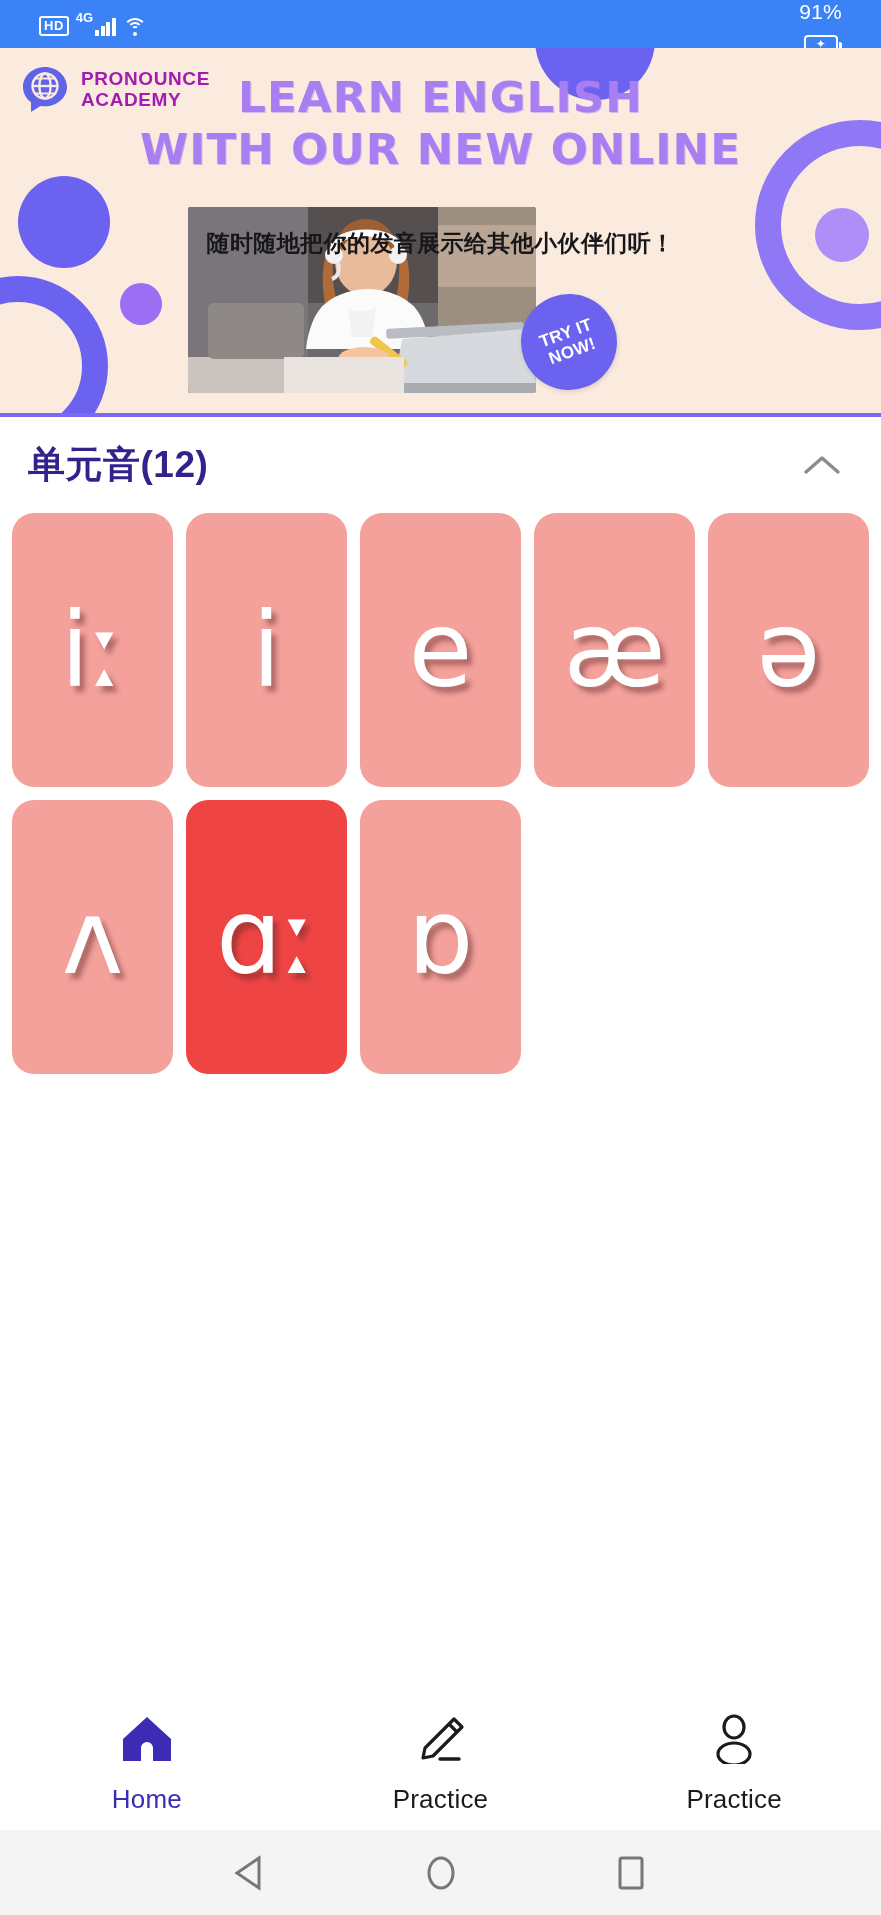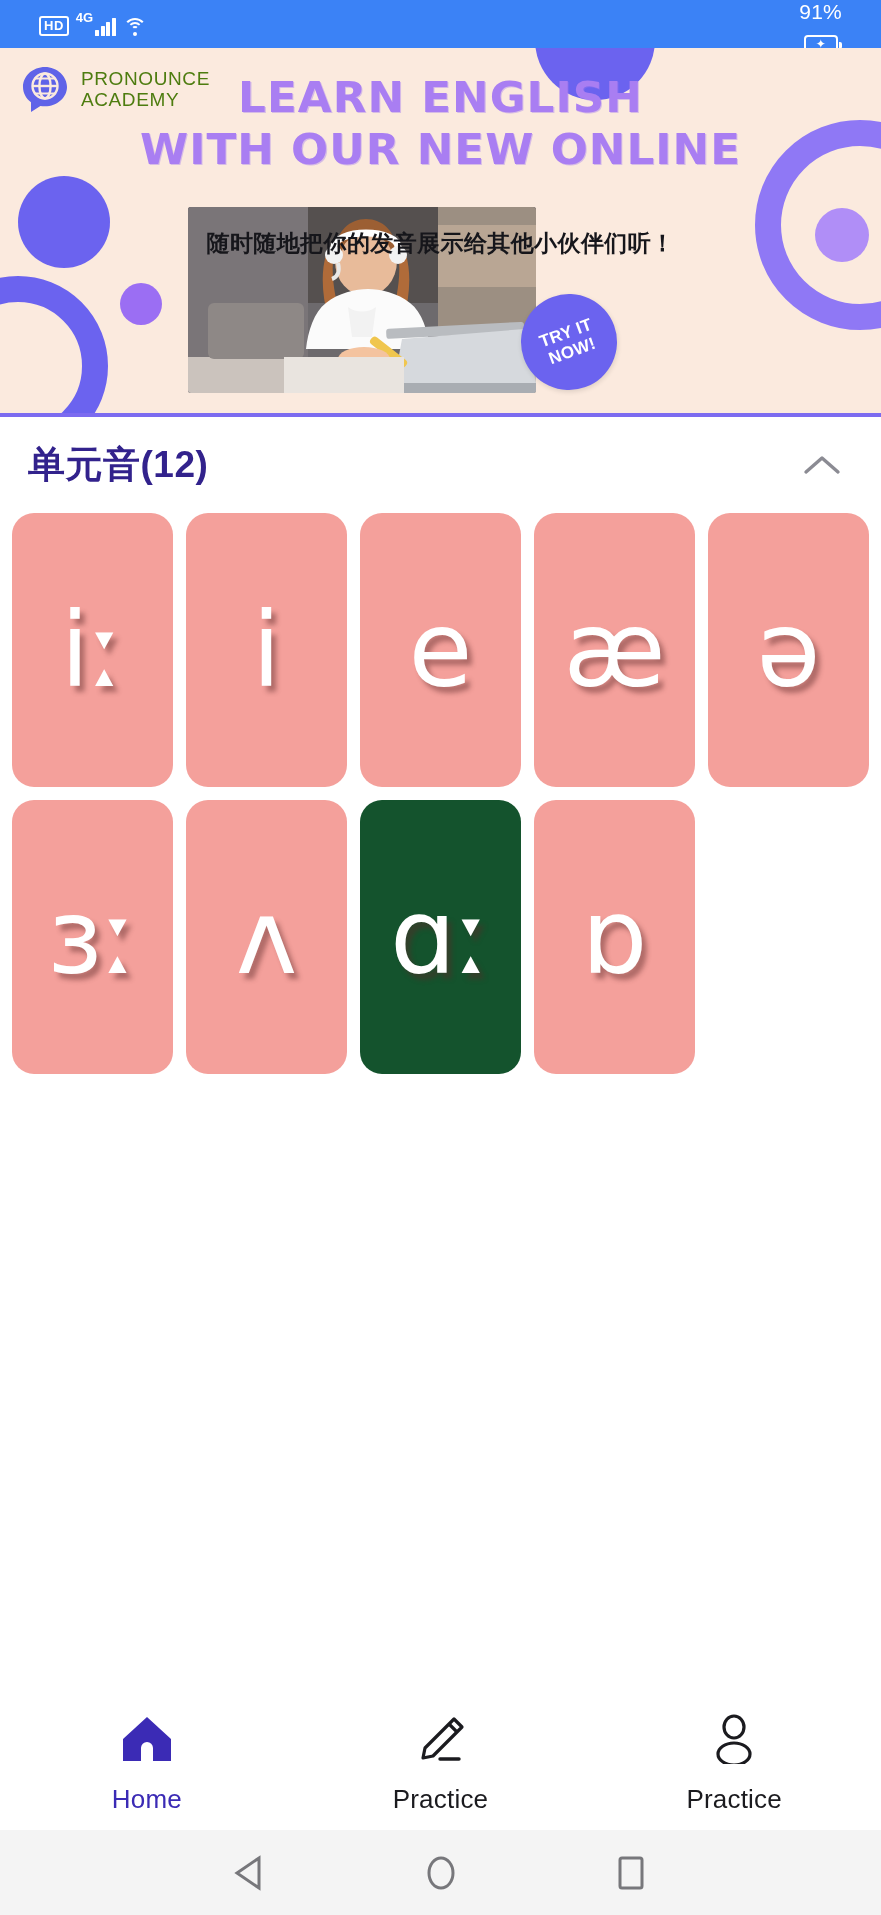--- a/index.html
+++ b/index.html
@@ -97,21 +97,21 @@
   .ring.r1 { width: 180px; height: 180px; left: -72px; top: 228px; }
   .ring.r2 { width: 210px; height: 210px; right: -84px; top: 72px; border-color: #8f78f5; }
   .blob.b4 { width: 54px; height: 54px; background: #b08ef7; right: 12px; top: 160px; }
 
   .logo {
     position: absolute; left: 20px; top: 16px;
     display: flex; align-items: center; gap: 11px; z-index: 5;
   }
   .logo-mark { width: 50px; height: 50px; }
   .logo-text {
-    color: #4d7c0f; font-weight: 400; font-size: 19px; line-height: 21px;
+    color: #a21caf; font-weight: 700; font-size: 19px; line-height: 21px;
     letter-spacing: .6px;
   }
 
   .headline {
     position: absolute; left: 0; right: 0; top: 24px; z-index: 4;
     text-align: center; color: #a97ef2;
     font-family: "DejaVu Sans", sans-serif;
     font-weight: 800; font-size: 42px; line-height: 52px;
     letter-spacing: 1px;
     transform: scaleX(1.04);
@@ -312,26 +312,23 @@
         <div class="card" style="background: rgb(244, 160, 155);">
           <span class="ipa">e</span>
         </div>
         <div class="card" style="background: rgb(244, 160, 155);">
           <span class="ipa">æ</span>
         </div>
         <div class="card" style="background: rgb(244, 160, 155);">
           <span class="ipa">ə</span>
         </div>
         <div class="card" style="background: rgb(244, 160, 155);">
-          <span class="ipa">ɜː</span>
-        </div>
-        <div class="card" style="background: rgb(244, 160, 155);">
           <span class="ipa">ʌ</span>
         </div>
-        <div class="card" style="background: #14532d;">
+        <div class="card" style="background: #ef4444;">
           <span class="ipa">ɑː</span>
         </div>
         <div class="card" style="background: rgb(244, 160, 155);">
           <span class="ipa">ɒ</span>
         </div>
       </div>
   </div>
 
   <div class="bottomnav">
 

